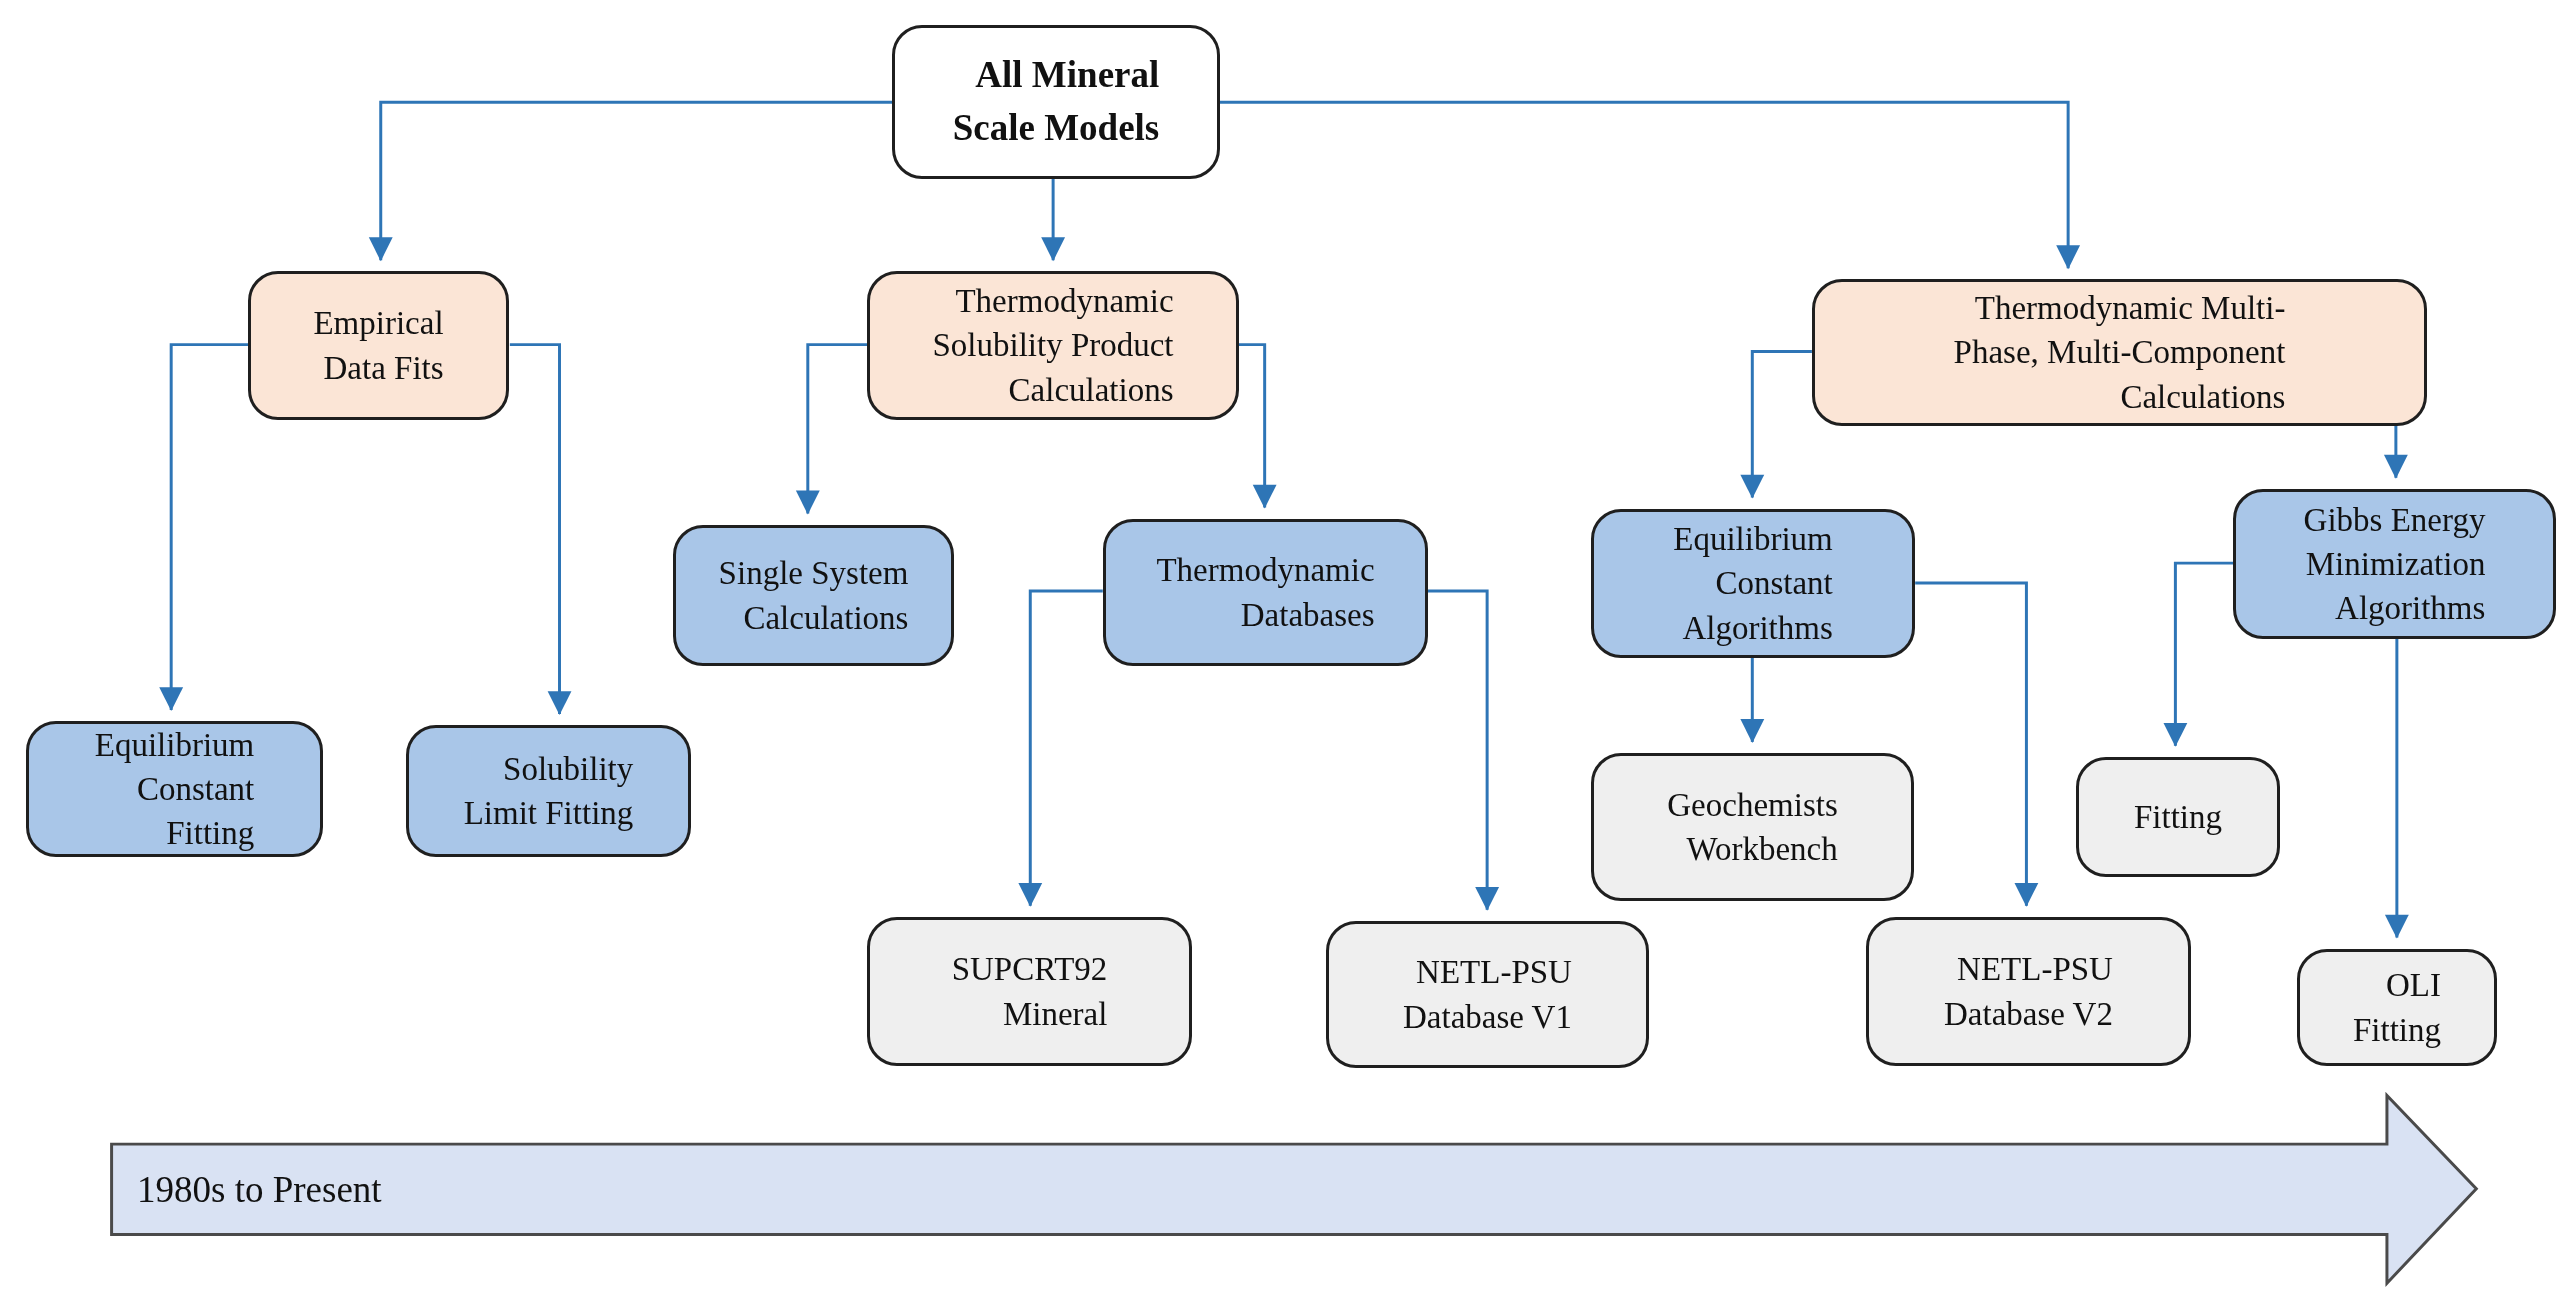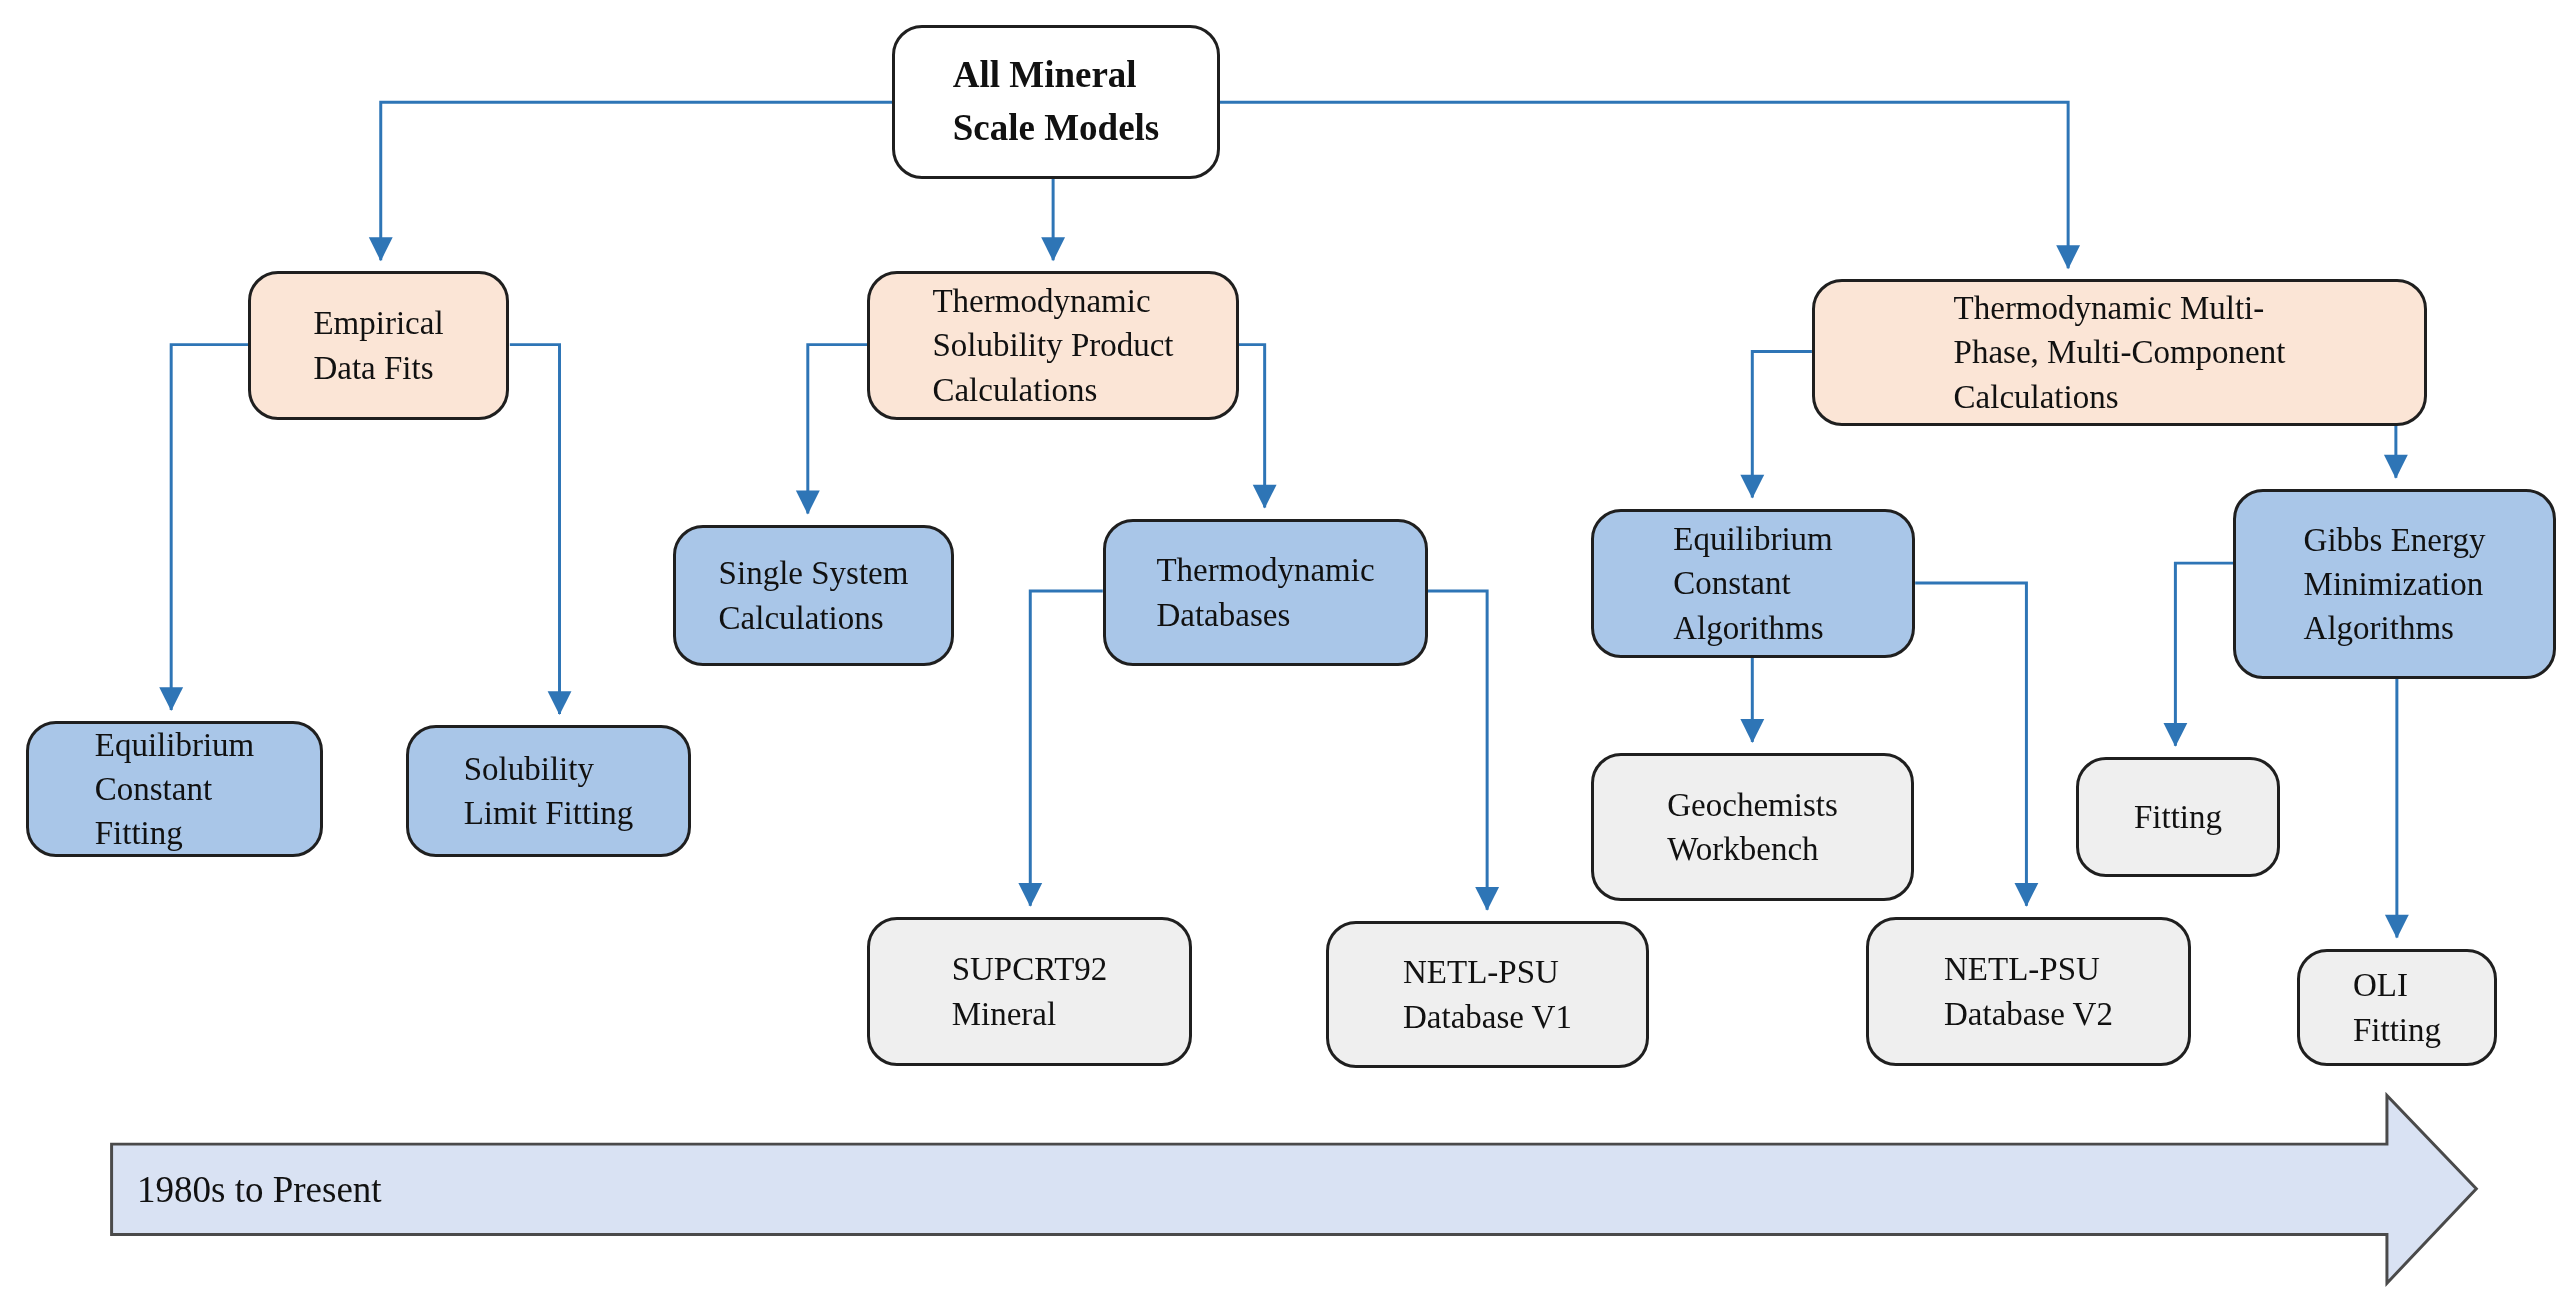--- a/index.html
+++ b/index.html
@@ -22,21 +22,21 @@
     color:var(--text);
     overflow:hidden;
   }
   #wires{position:absolute;left:0;top:0;width:2576px;height:1308px;}
   .node{
     position:absolute;
     box-sizing:border-box;
     border:3px solid var(--node_border);
     border-radius:30px;
     display:flex;align-items:center;justify-content:center;
-    text-align:left;
+    text-align:right;
     white-space:pre-line;
     font-size:33px;line-height:1.34;
     padding:6px 12px;
     background:#fff;
   }
   .n-root{background:var(--root_fill);font-weight:bold;font-size:37px;line-height:1.42;}
   .n-cat{background:var(--category_fill);}
   .n-m{background:var(--method_fill);}
   .n-t{background:var(--tool_fill);}
   #timeline-label{
@@ -108,21 +108,21 @@
     <span>Thermodynamic
 Databases</span>
   </div>
 
   <div class="node n-m" style="left:1591px;top:509px;width:324px;height:149px;">
     <span>Equilibrium
 Constant
 Algorithms</span>
   </div>
 
-  <div class="node n-m" style="left:2233px;top:489px;width:323px;height:190px;">
+  <div class="node n-m" style="left:2233px;top:489px;width:323px;height:150px;">
     <span>Gibbs Energy
 Minimization
 Algorithms</span>
   </div>
 
   <div class="node n-m" style="left:26px;top:721px;width:297px;height:136px;">
     <span>Equilibrium
 Constant
 Fitting</span>
   </div>

